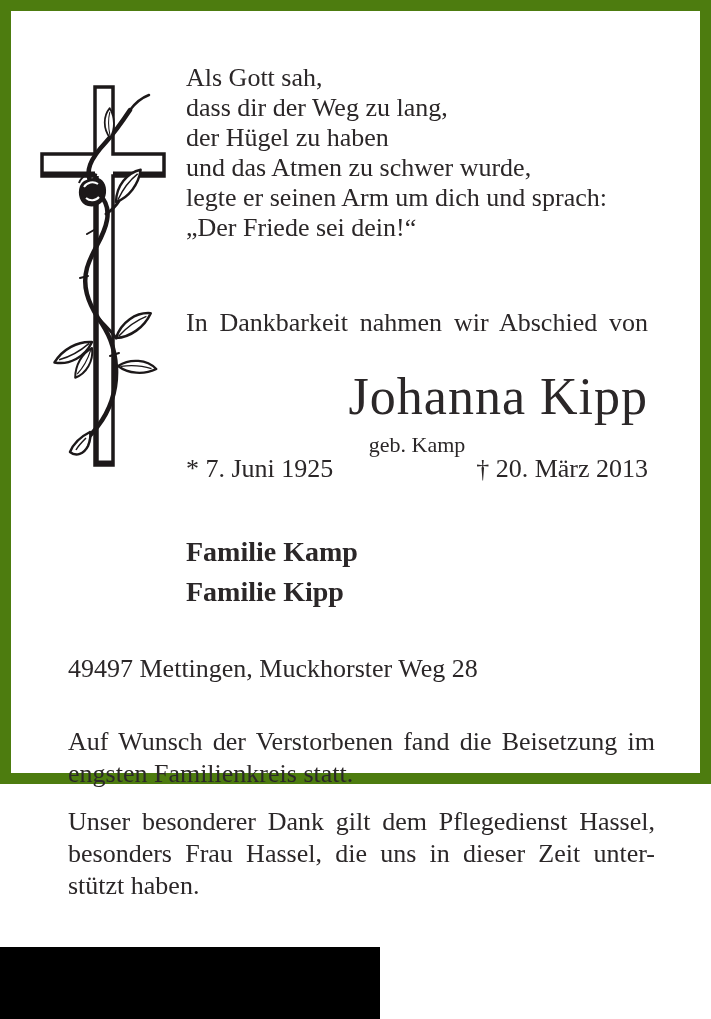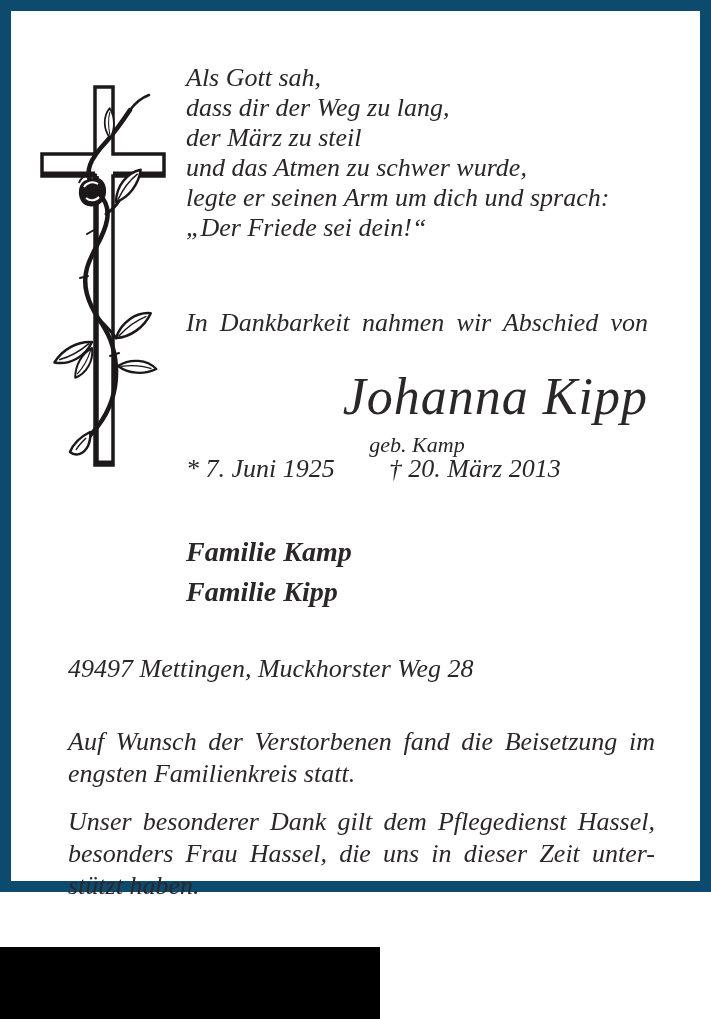--- a/index.html
+++ b/index.html
@@ -2,31 +2,31 @@
 <html><head>
 <meta charset="utf-8">
 <style>
   html,body{margin:0;padding:0;}
   body{
     width:711px;height:1019px;position:relative;background:#ffffff;
     font-family:"Liberation Serif","DejaVu Serif",serif;
     color:#2b2728;overflow:hidden;
   }
   .card{
-    position:absolute;left:0;top:0;width:711px;height:892px;
-    box-sizing:border-box;border:11px solid #0c4a6e;background:#ffffff;font-style:italic;
+    position:absolute;left:0;top:0;width:711px;height:784px;
+    box-sizing:border-box;border:11px solid #4d7c0f;background:#ffffff;
   }
   .abs{position:absolute;}
   .poem{left:175px;top:52px;font-size:26px;line-height:30px;white-space:nowrap;}
   .intro{left:175px;top:297px;width:462px;font-size:26px;line-height:30px;
          text-align:justify;text-align-last:justify;}
   .name{left:175px;top:358px;width:462px;text-align:right;
         font-size:52px;line-height:56px;letter-spacing:1px;}
   .maiden{left:175px;top:419px;width:462px;text-align:center;font-size:22px;line-height:30px;}
-  .dates{left:175px;top:443px;width:462px;display:flex;justify-content:flex-start;gap:54px;
+  .dates{left:175px;top:443px;width:462px;display:flex;justify-content:space-between;gap:20px;
          font-size:26px;line-height:30px;}
   .family{left:175px;top:521px;font-size:28px;font-weight:bold;line-height:40px;}
   .address{left:57px;top:643px;font-size:26px;line-height:30px;white-space:nowrap;}
   .para{left:57px;top:715px;width:587px;font-size:26px;line-height:32px;}
   .para2{top:795px;}
   .jl{text-align:justify;text-align-last:justify;}
   .cross{position:absolute;left:25px;top:69px;width:140px;height:390px;}
   .redaction{position:absolute;left:0;top:947px;width:380px;height:72px;background:#000000;}
 </style>
 </head>
@@ -66,21 +66,21 @@
     <path d="M50,118 a9,9 0 0 0 13,-1" fill="none" stroke="#ffffff" stroke-width="2"></path>
     <path d="M43,103 C46,95 54,92 61,95" fill="none" stroke="#1c1819" stroke-width="2"></path>
 
     <path d="M54,352 C46,356 38,362 34,372 C40,377 48,374 52,366 C54,361 55,356 54,352 Z" fill="#ffffff" stroke="#1c1819" stroke-width="2.5" stroke-linejoin="round"></path>
     <path d="M50,358 C46,362 42,366 40,370" fill="none" stroke="#1c1819" stroke-width="1.5"></path>
   </svg>
 
   <div class="abs poem">
     <div>Als Gott sah,</div>
     <div>dass dir der Weg zu lang,</div>
-    <div>der März zu steil</div>
+    <div>der Hügel zu haben</div>
     <div>und das Atmen zu schwer wurde,</div>
     <div>legte er seinen Arm um dich und sprach:</div>
     <div>„Der Friede sei dein!“</div>
   </div>
 
   <div class="abs intro">In Dankbarkeit nahmen wir Abschied von</div>
 
   <div class="abs name">Johanna Kipp</div>
 
   <div class="abs maiden">geb. Kamp</div>

